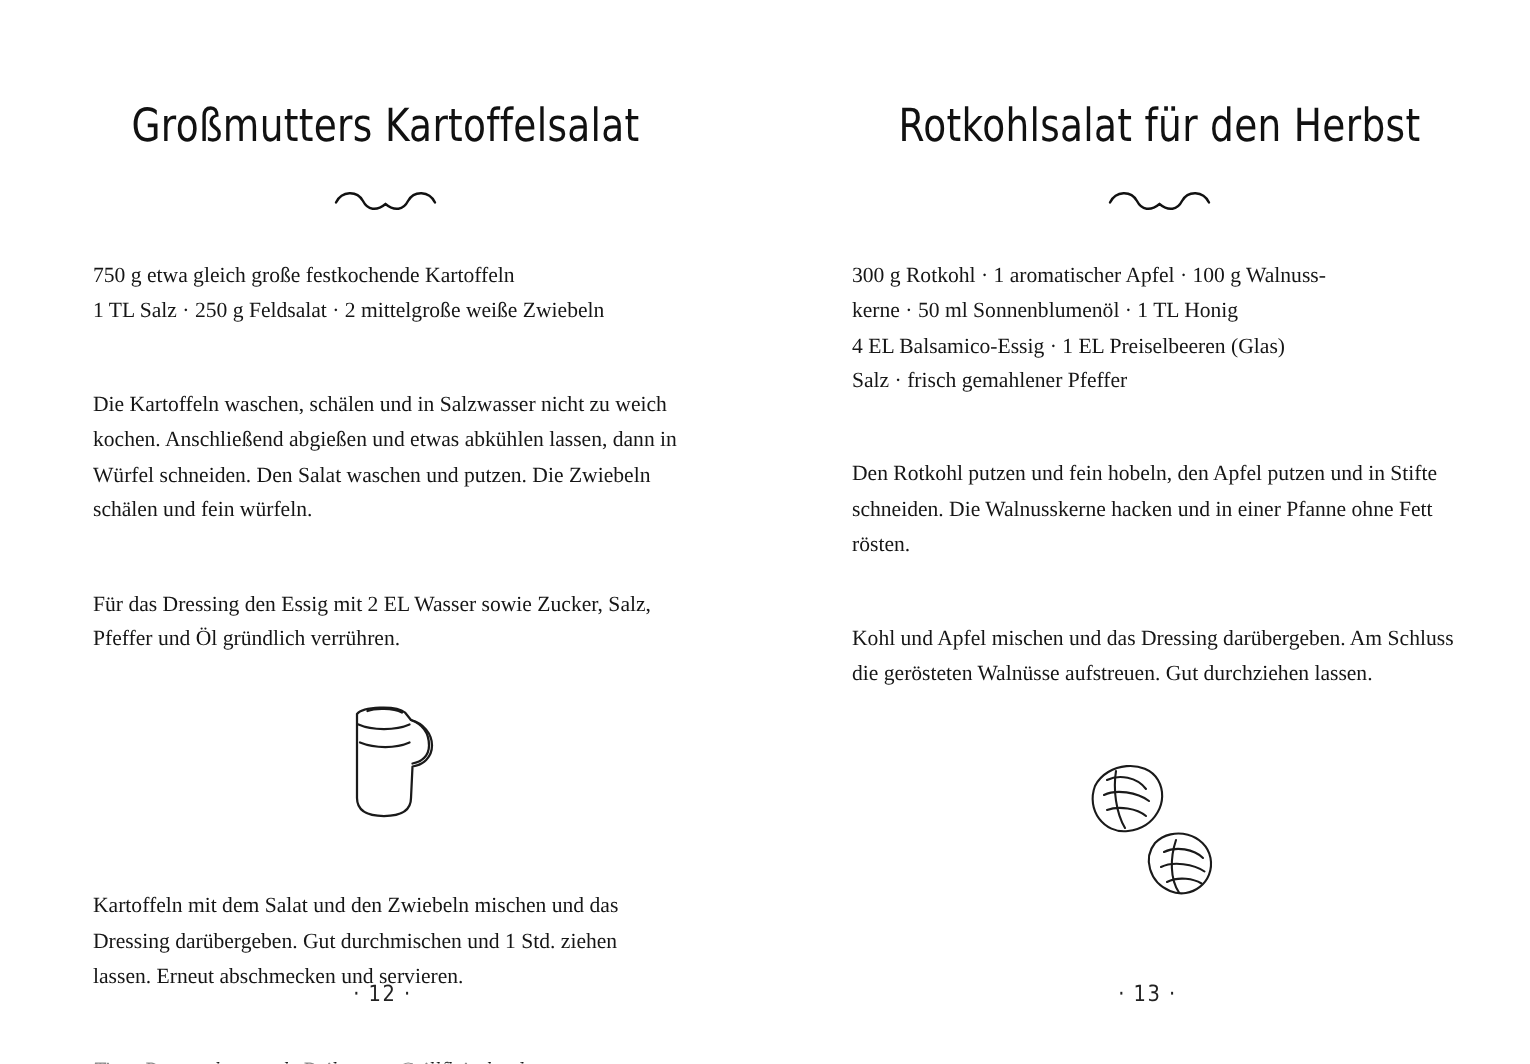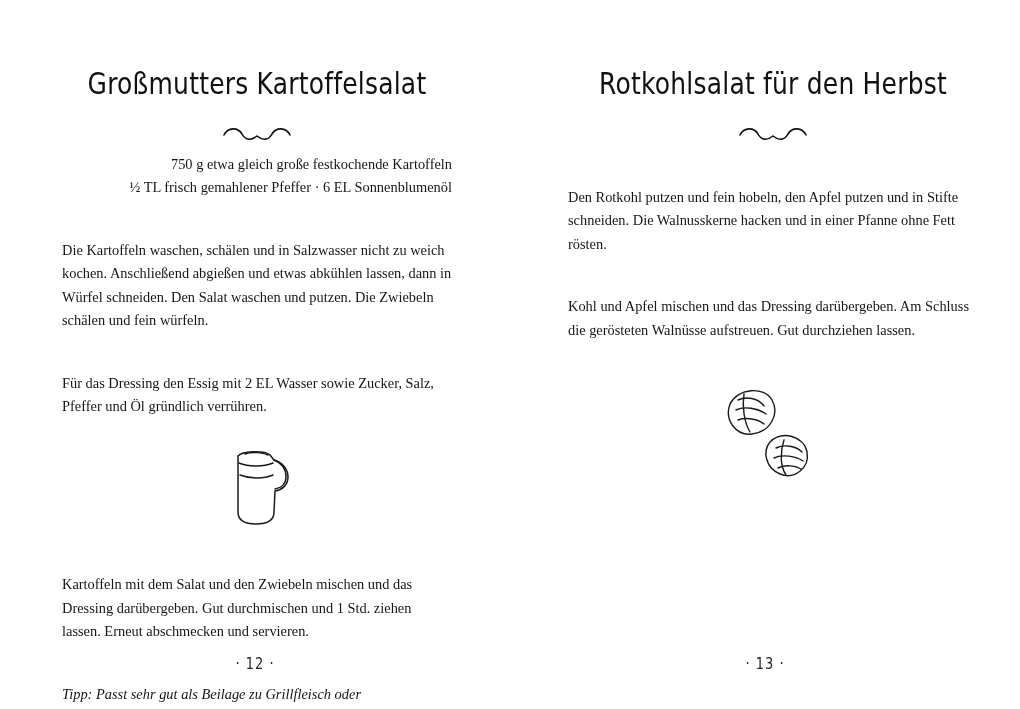--- a/index.html
+++ b/index.html
@@ -45,24 +45,24 @@
     white-space: nowrap;
   }
   .flourish {
     text-align: center;
     margin-top: 30px;
     height: 22px;
   }
   .flourish svg { display: inline-block; }
 
   .ingredients {
-    text-align: right;
+    text-align: left;
     font-size: 14.4px;
     line-height: 1.62;
-    margin-top: 6px;
+    margin-top: 26px;
     color: #161616;
   }
   .ingredients div { white-space: nowrap; }
 
   .body-text {
     font-size: 14.4px;
     line-height: 1.63;
     text-align: left;
     margin-top: 39px;
     color: #161616;
@@ -105,21 +105,21 @@
       <h1 class="recipe-title">Großmutters Kartoffelsalat</h1>
 
       <div class="flourish">
         <svg width="78" height="20" viewBox="0 0 78 20" fill="none" stroke="#111" stroke-width="1.6" stroke-linecap="round">
           <path d="M6 10 C 10 2, 20 2, 24 9 C 27 15, 33 16, 39 11 C 45 16, 51 15, 54 9 C 58 2, 68 2, 72 10"></path>
         </svg>
       </div>
 
       <div class="ingredients">
         <div>750 g etwa gleich große festkochende Kartoffeln</div>
-        <div>½ TL frisch gemahlener Pfeffer · 6 EL Sonnenblumenöl</div>
+        <div>1 TL Salz · 250 g Feldsalat · 2 mittelgroße weiße Zwiebeln</div>
       </div>
 
       <p class="body-text">Die Kartoffeln waschen, schälen und in Salzwasser nicht zu weich kochen. Anschließend abgießen und etwas abkühlen lassen, dann in Würfel schneiden. Den Salat waschen und putzen. Die Zwiebeln schälen und fein würfeln.</p>
       <p class="body-text">Für das Dressing den Essig mit 2 EL Wasser sowie Zucker, Salz, Pfeffer und Öl gründlich verrühren.</p>
 
       <div class="illustration jug">
         <svg width="90" height="96" viewBox="0 0 90 96" fill="none" stroke="#1a1a1a" stroke-width="1.5" stroke-linecap="round" stroke-linejoin="round">
           <path d="M26 18 C 30 13, 52 12, 58 17 L 62 22 C 70 24, 76 31, 76 39 C 76 47, 70 52, 63 53 L 62 74 C 62 82, 56 86, 44 86 C 32 86, 26 82, 26 74 Z"></path>
           <path d="M62 22 C 70 25, 74 31, 74 39 C 74 46, 69 50, 63 51"></path>
           <path d="M27 25 C 36 29, 52 29, 61 25"></path>
@@ -138,20 +138,26 @@
   <div class="page gutter-right">
     <div class="page-inner">
       <h1 class="recipe-title">Rotkohlsalat für den Herbst</h1>
 
       <div class="flourish">
         <svg width="78" height="20" viewBox="0 0 78 20" fill="none" stroke="#111" stroke-width="1.6" stroke-linecap="round">
           <path d="M6 10 C 10 2, 20 2, 24 9 C 27 15, 33 16, 39 11 C 45 16, 51 15, 54 9 C 58 2, 68 2, 72 10"></path>
         </svg>
       </div>
 
+      <div class="ingredients">
+        <div>300 g Rotkohl · 1 aromatischer Apfel · 100 g Walnuss-</div>
+        <div>kerne · 50 ml Sonnenblumenöl · 1 TL Honig</div>
+        <div>4 EL Balsamico-Essig · 1 EL Preiselbeeren (Glas)</div>
+        <div>Salz · frisch gemahlener Pfeffer</div>
+      </div>
 
       <p class="body-text">Den Rotkohl putzen und fein hobeln, den Apfel putzen und in Stifte schneiden. Die Walnusskerne hacken und in einer Pfanne ohne Fett rösten.</p>
       <p class="body-text">Kohl und Apfel mischen und das Dressing darübergeben. Am Schluss die gerösteten Walnüsse aufstreuen. Gut durchziehen lassen.</p>
 
       <div class="illustration nuts">
         <svg width="130" height="120" viewBox="0 0 130 120" fill="none" stroke="#1a1a1a" stroke-width="1.4" stroke-linecap="round" stroke-linejoin="round">
           <path d="M22 34 C 30 18, 56 16, 64 30 C 72 44, 62 62, 44 64 C 28 66, 16 50, 22 34 Z"></path>
           <path d="M30 30 C 38 26, 50 28, 56 36"></path>
           <path d="M28 40 C 36 36, 50 38, 58 44"></path>
           <path d="M30 50 C 38 47, 50 49, 56 54"></path>

